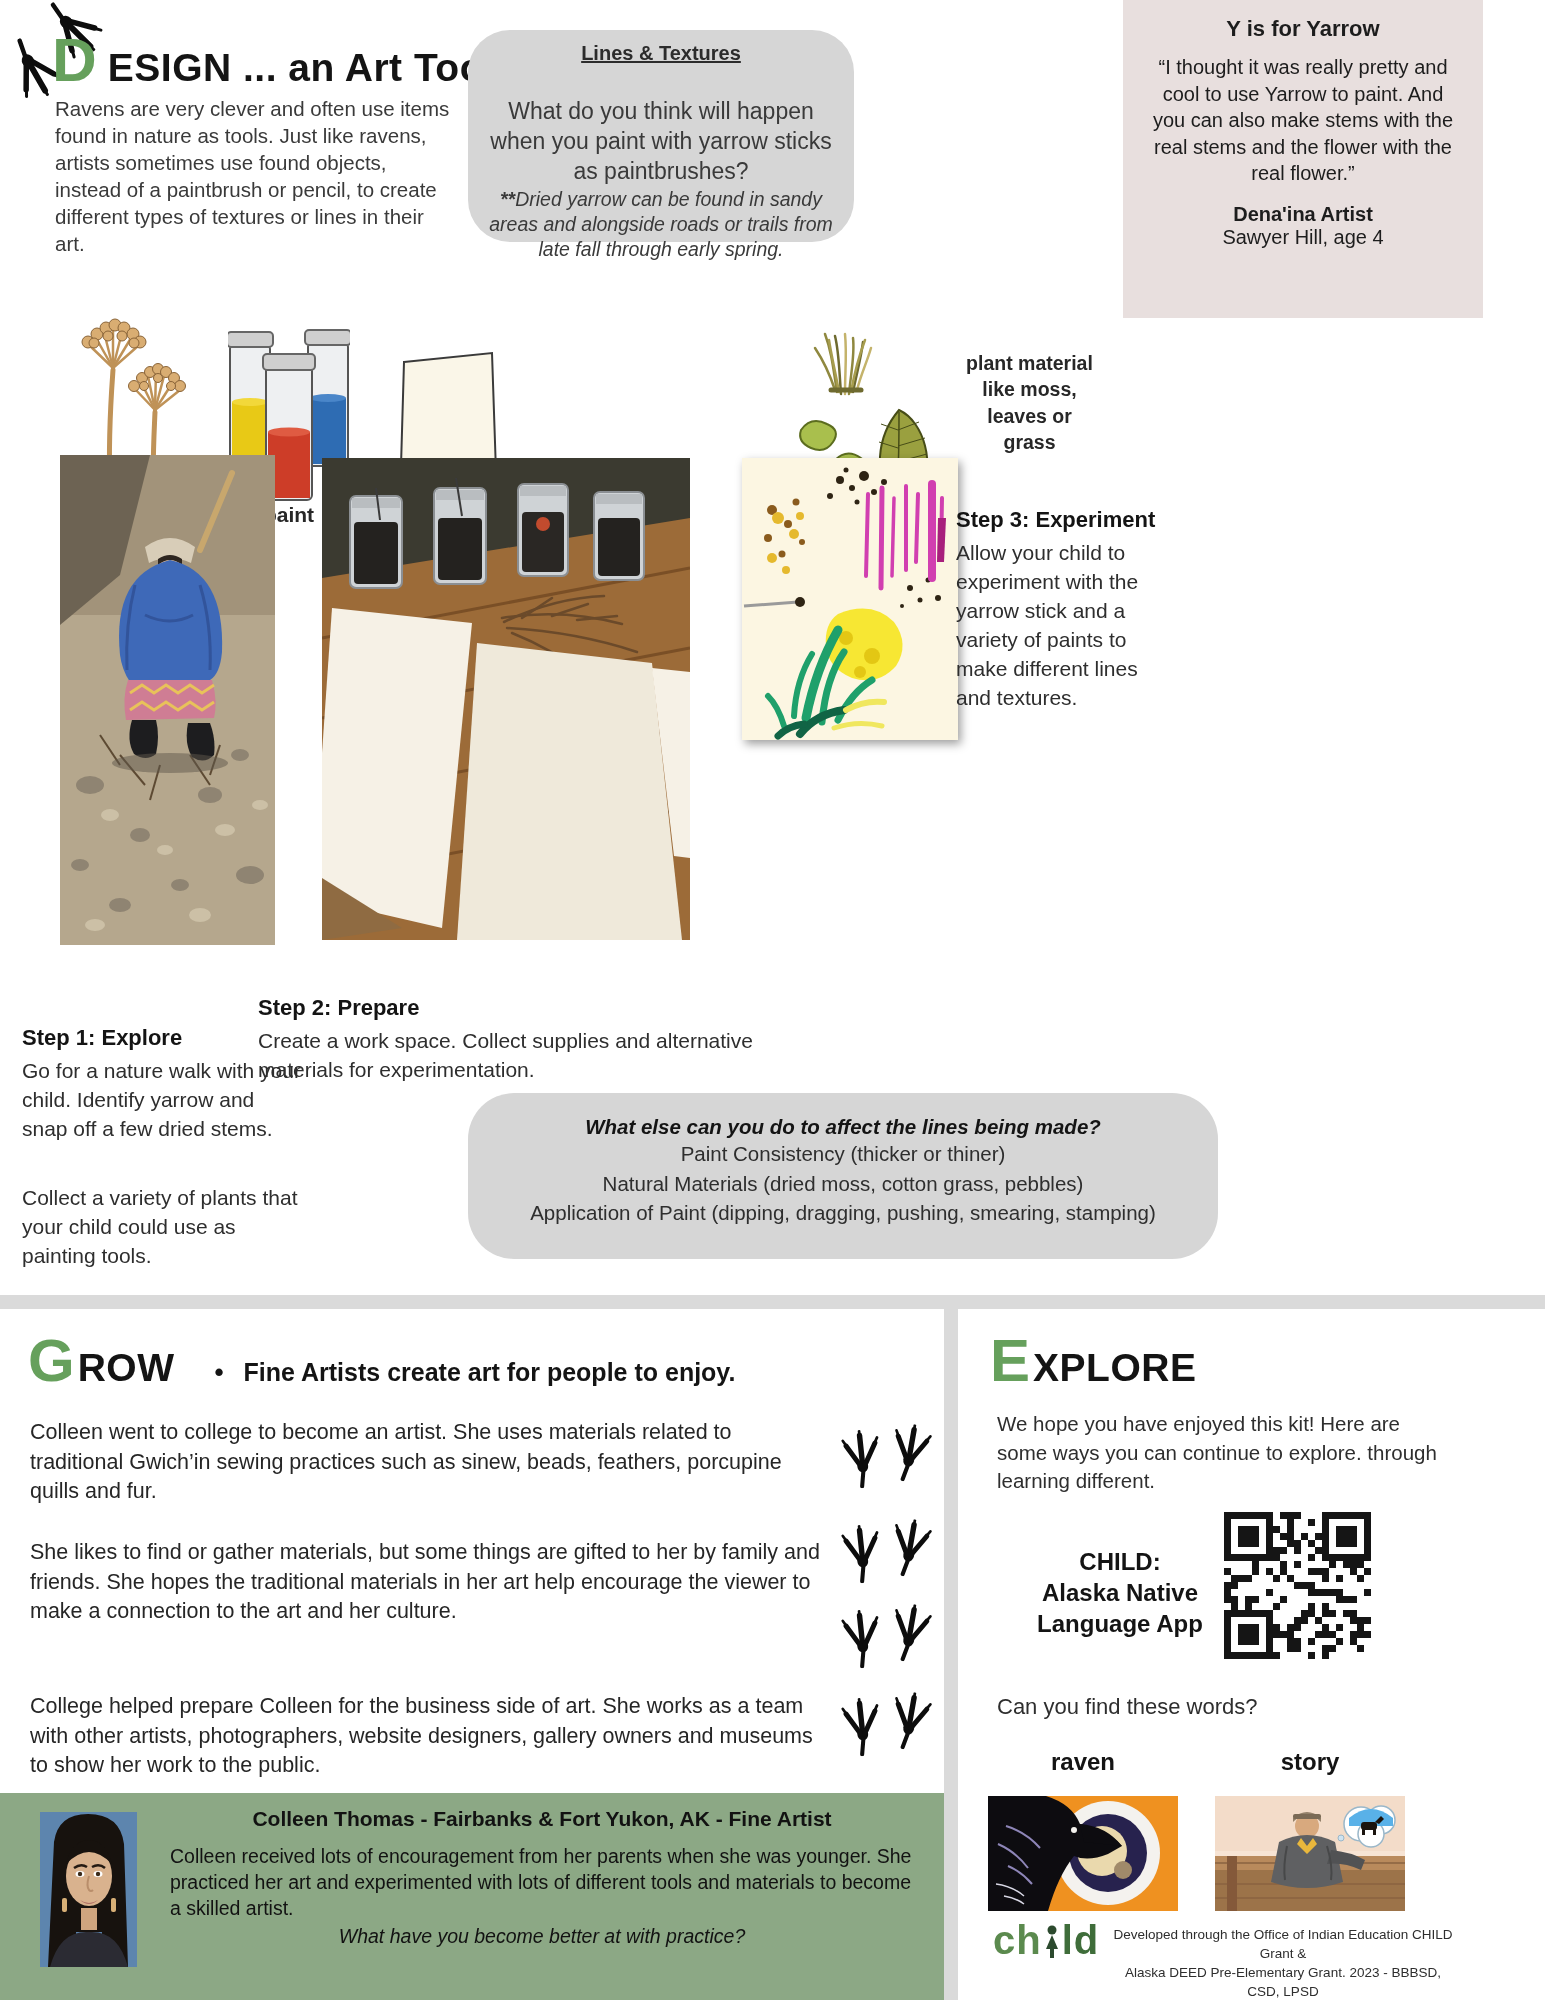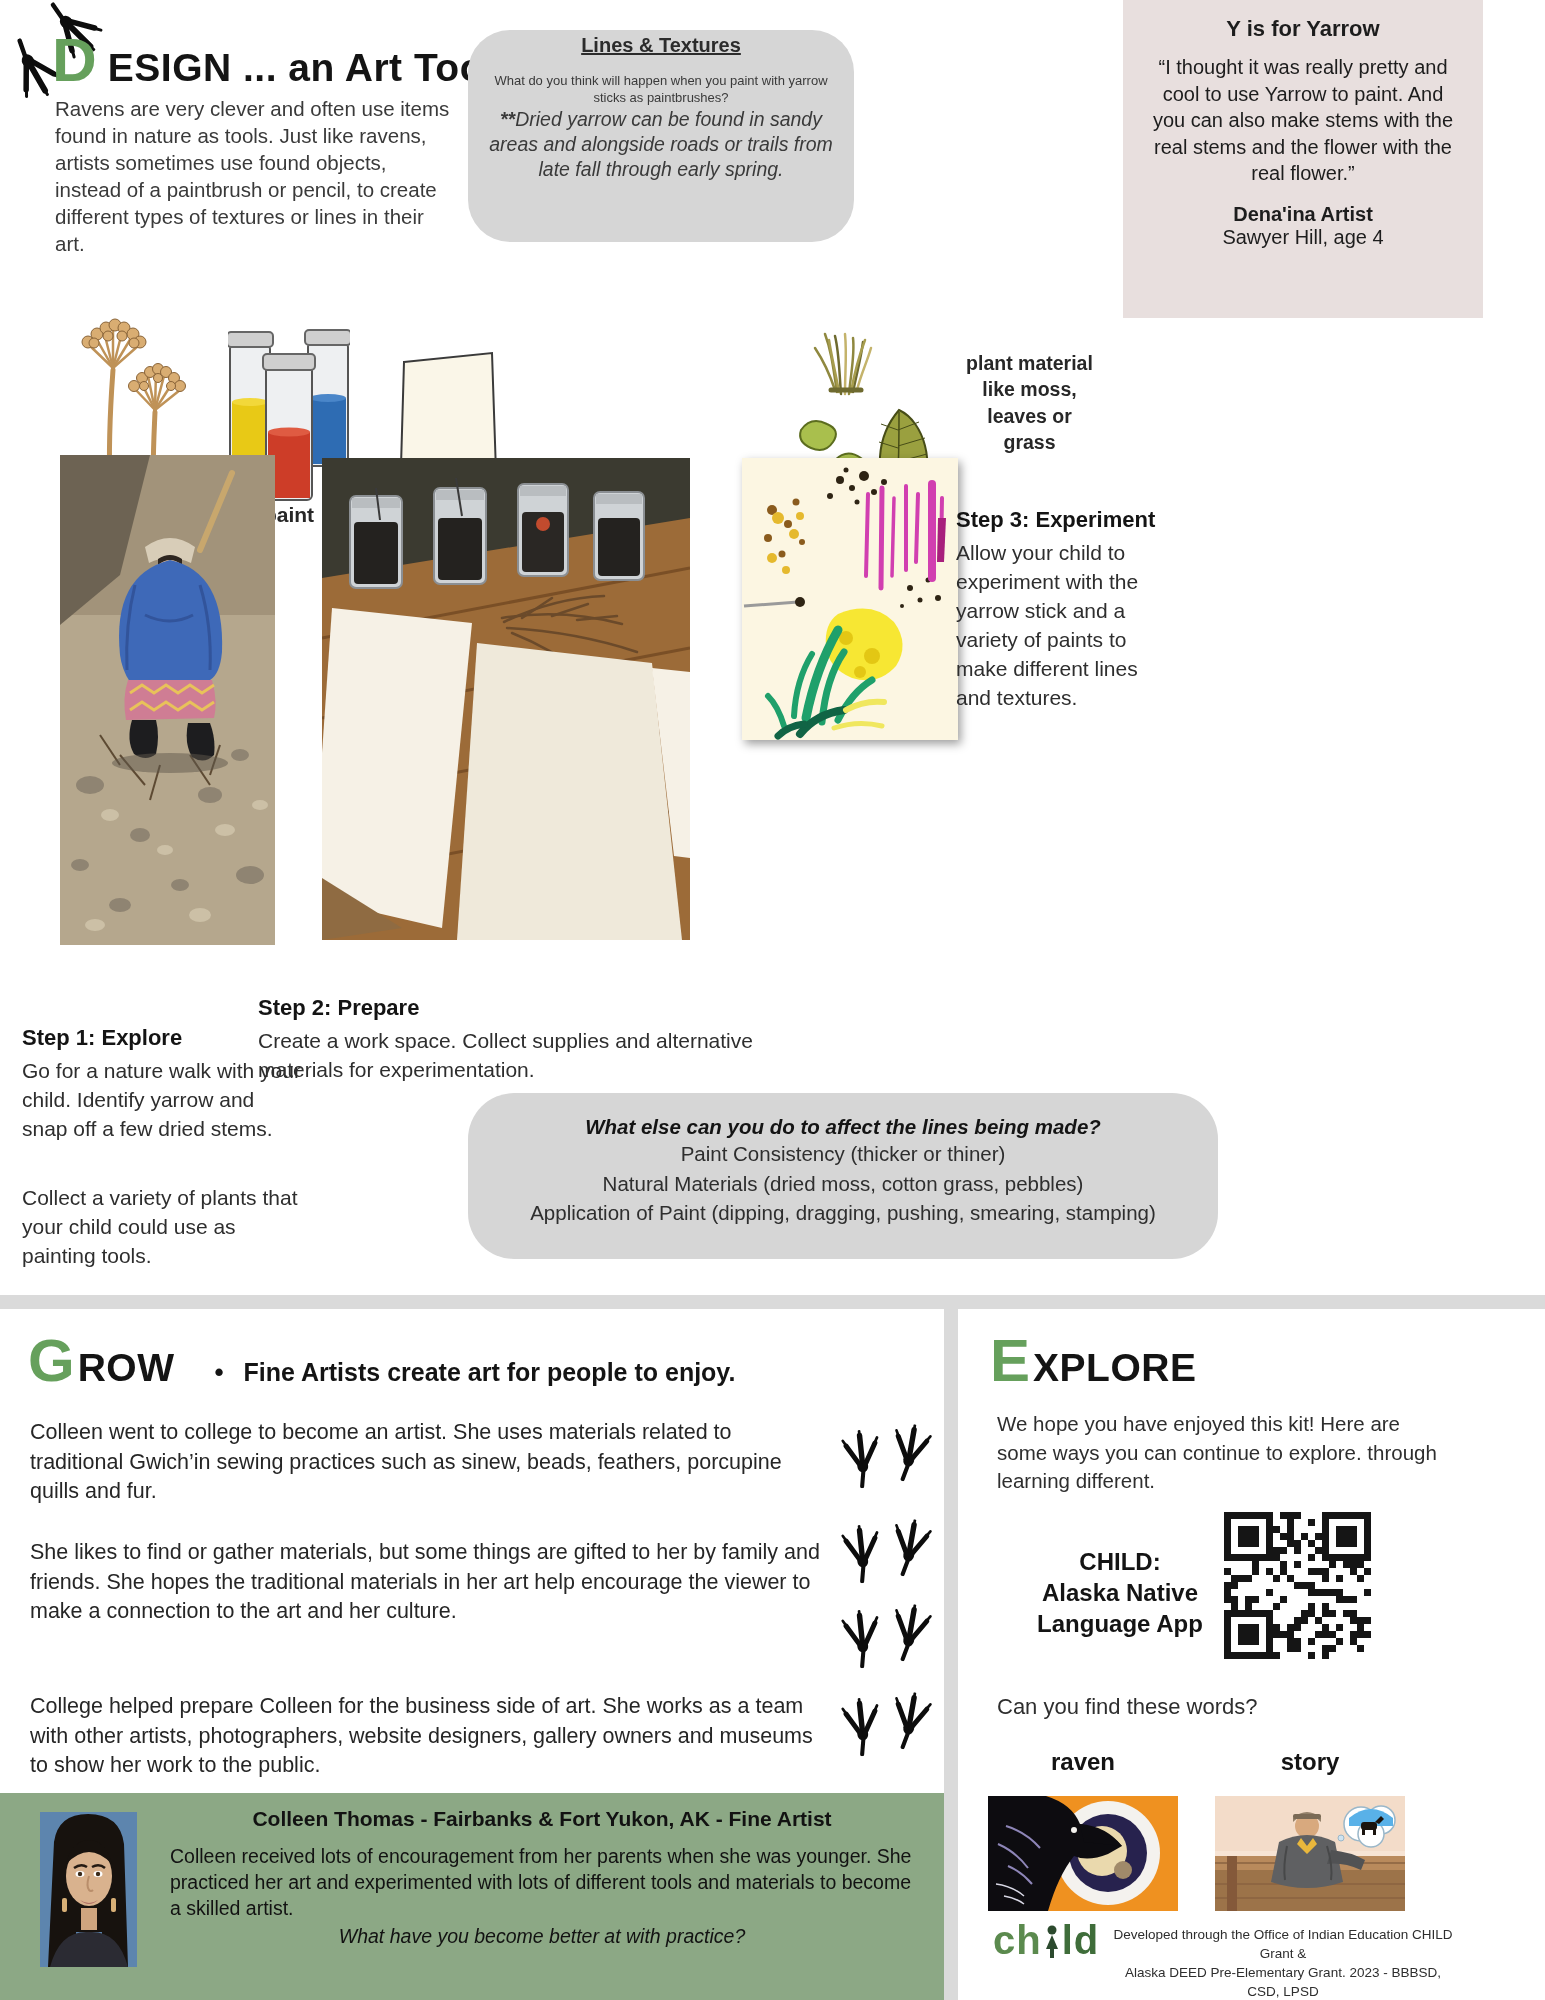--- a/index.html
+++ b/index.html
@@ -11,22 +11,22 @@
   .section-title { display:flex; align-items:baseline; white-space:nowrap; }
   .initial { color:#66a05c; font-weight:bold; font-size:62px; letter-spacing:1px; }
   .title-rest { color:#141414; font-weight:bold; font-size:39px; margin-left:10px; letter-spacing:.5px; }
   .initial.small { font-size:60px; }
 
   
   .intro { left:55px; top:95px; width:402px; font-size:20.5px; line-height:1.32; color:#3a3a3a; }
 
   .lt-box { left:468px; top:30px; width:386px; height:212px; background:#d6d6d6;
             border-radius:42px; text-align:center; padding:0 16px; box-sizing:border-box; }
-  .lt-heading { margin-top:4px; font-weight:bold; font-size:20px; text-decoration:underline; color:#2c2c2c; }
-  .lt-question { margin-top:16px; font-size:13px; line-height:1.3; color:#3a3a3a; }
+  .lt-heading { margin-top:12px; font-weight:bold; font-size:20px; text-decoration:underline; color:#2c2c2c; }
+  .lt-question { margin-top:32px; font-size:23px; line-height:1.3; color:#3a3a3a; }
   .lt-note { margin-top:0; font-size:19.5px; line-height:1.3; color:#3a3a3a; font-style:italic; }
   .lt-note .stars { font-weight:bold; }
 
   .pink-box { left:1123px; top:0; width:360px; height:318px; background:#e8dfde;
               text-align:center; padding:0 28px; box-sizing:border-box; color:#1d1d1d; }
   .pink-heading { margin-top:16px; font-weight:bold; font-size:22px; }
   .pink-quote { margin-top:12px; font-size:20px; line-height:1.33; }
   .pink-artist { margin-top:16px; font-weight:bold; font-size:20px; }
   .pink-name { font-size:20px; }
 

